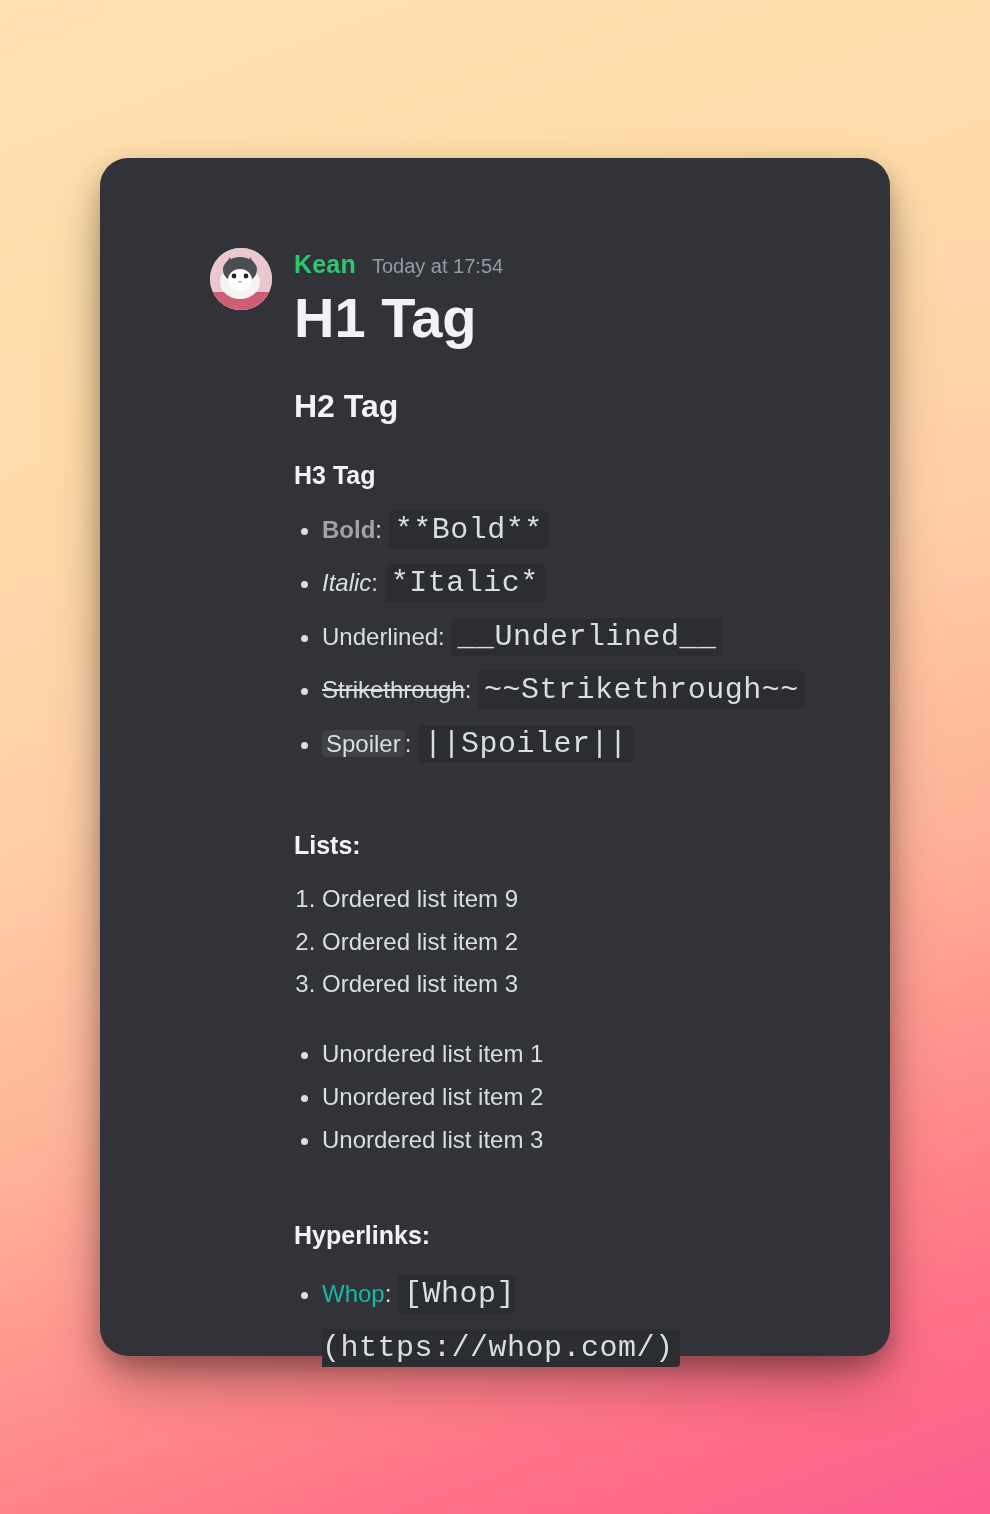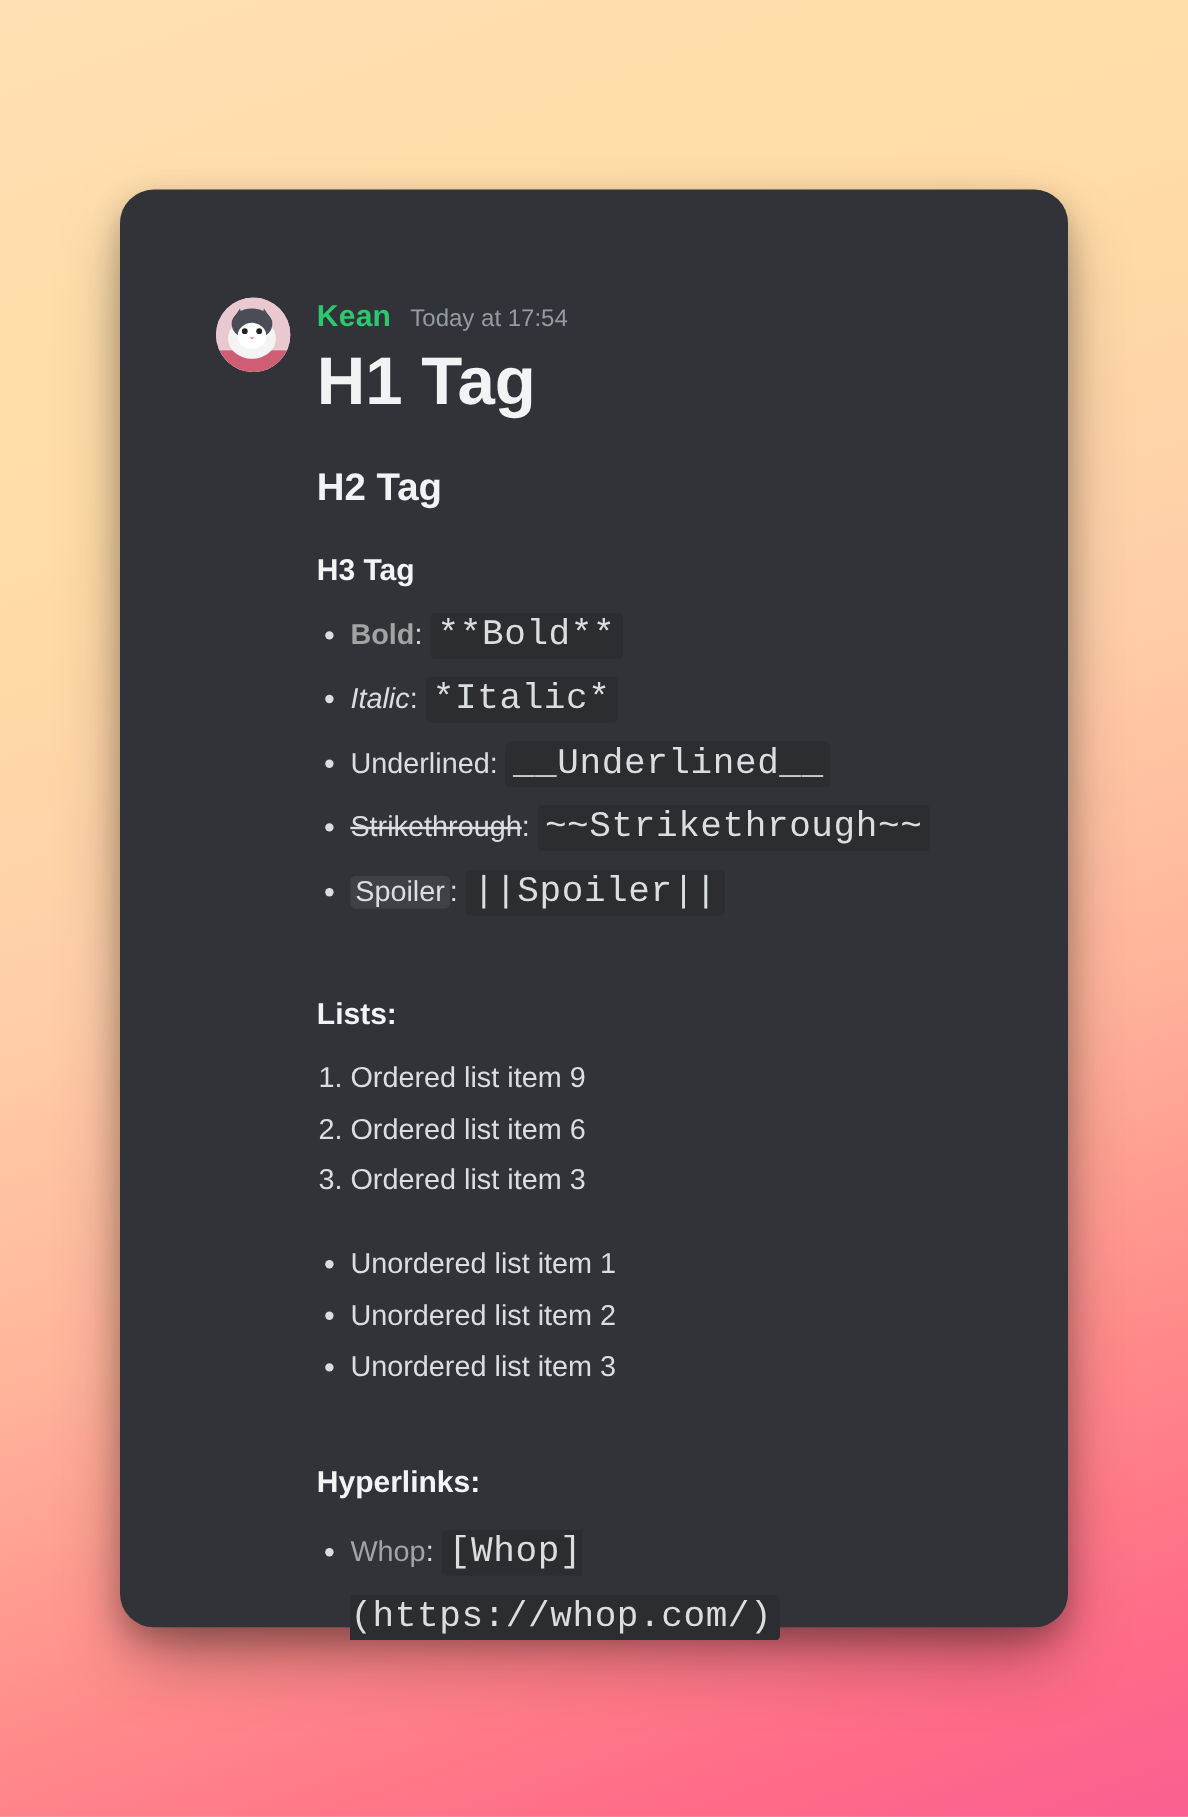--- a/index.html
+++ b/index.html
@@ -20,21 +20,21 @@
     align-items: center;
     justify-content: center;
   }
 
   .card {
     width: 790px;
     height: 1198px;
     background: #313338;
     border-radius: 28px;
     box-shadow: 0 30px 60px -10px rgba(0,0,0,.35), 0 10px 25px rgba(0,0,0,.25);
-    padding: 90px 78px 40px 80px;
+    padding: 90px 78px 40px 110px;
     position: relative;
     color: #dbdee1;
   }
 
   .msg { display: flex; gap: 22px; }
   .avatar {
     width: 62px; height: 62px; border-radius: 50%;
     flex: 0 0 62px;
     position: relative;
     overflow: hidden;
@@ -72,21 +72,21 @@
     padding: 2px 6px;
     font-size: 30px;
     color:#dbdee1;
     letter-spacing: .5px;
   }
   .bold   { font-weight:800; color:#a3a3a3;}
   .ital   { font-style: italic; }
   .under  { text-underline-offset: 3px;}
   .strike { text-decoration: line-through; }
   .spoil  { background: rgba(255,255,255,.07); border-radius:4px; padding: 0 4px;}
-  .link   { color:#a3a3a3; }
+  .link   { color:#14b8a6; }
 </style>
 </head>
 <body>
 
 <div class="card">
   <div class="msg">
 
     <div class="avatar">
       <svg viewBox="0 0 62 62">
         <rect width="62" height="62" fill="#e9c8cf"></rect>
@@ -117,21 +117,21 @@
           <li><span class="bold">Bold</span><span>: </span><span class="code">**Bold**</span></li>
           <li><span class="ital">Italic</span><span>: </span><span class="code">*Italic*</span></li>
           <li><span class="under">Underlined</span><span>: </span><span class="code">__Underlined__</span></li>
           <li><span class="strike">Strikethrough</span><span>: </span><span class="code">~~Strikethrough~~</span></li>
           <li><span class="spoil">Spoiler</span><span>: </span><span class="code">||Spoiler||</span></li>
         </ul>
 
       <div class="sect">Lists:</div>
       <ol class="nums" id="ord-list">
           <li>Ordered list item 9</li>
-          <li>Ordered list item 6</li>
+          <li>Ordered list item 2</li>
           <li>Ordered list item 3</li>
         </ol>
       <ul class="plain" id="unord-list" style="margin-top:27px;">
           <li>Unordered list item 1</li>
           <li>Unordered list item 2</li>
           <li>Unordered list item 3</li>
         </ul>
 
       <div class="sect">Hyperlinks:</div>
       <ul class="bullets">

